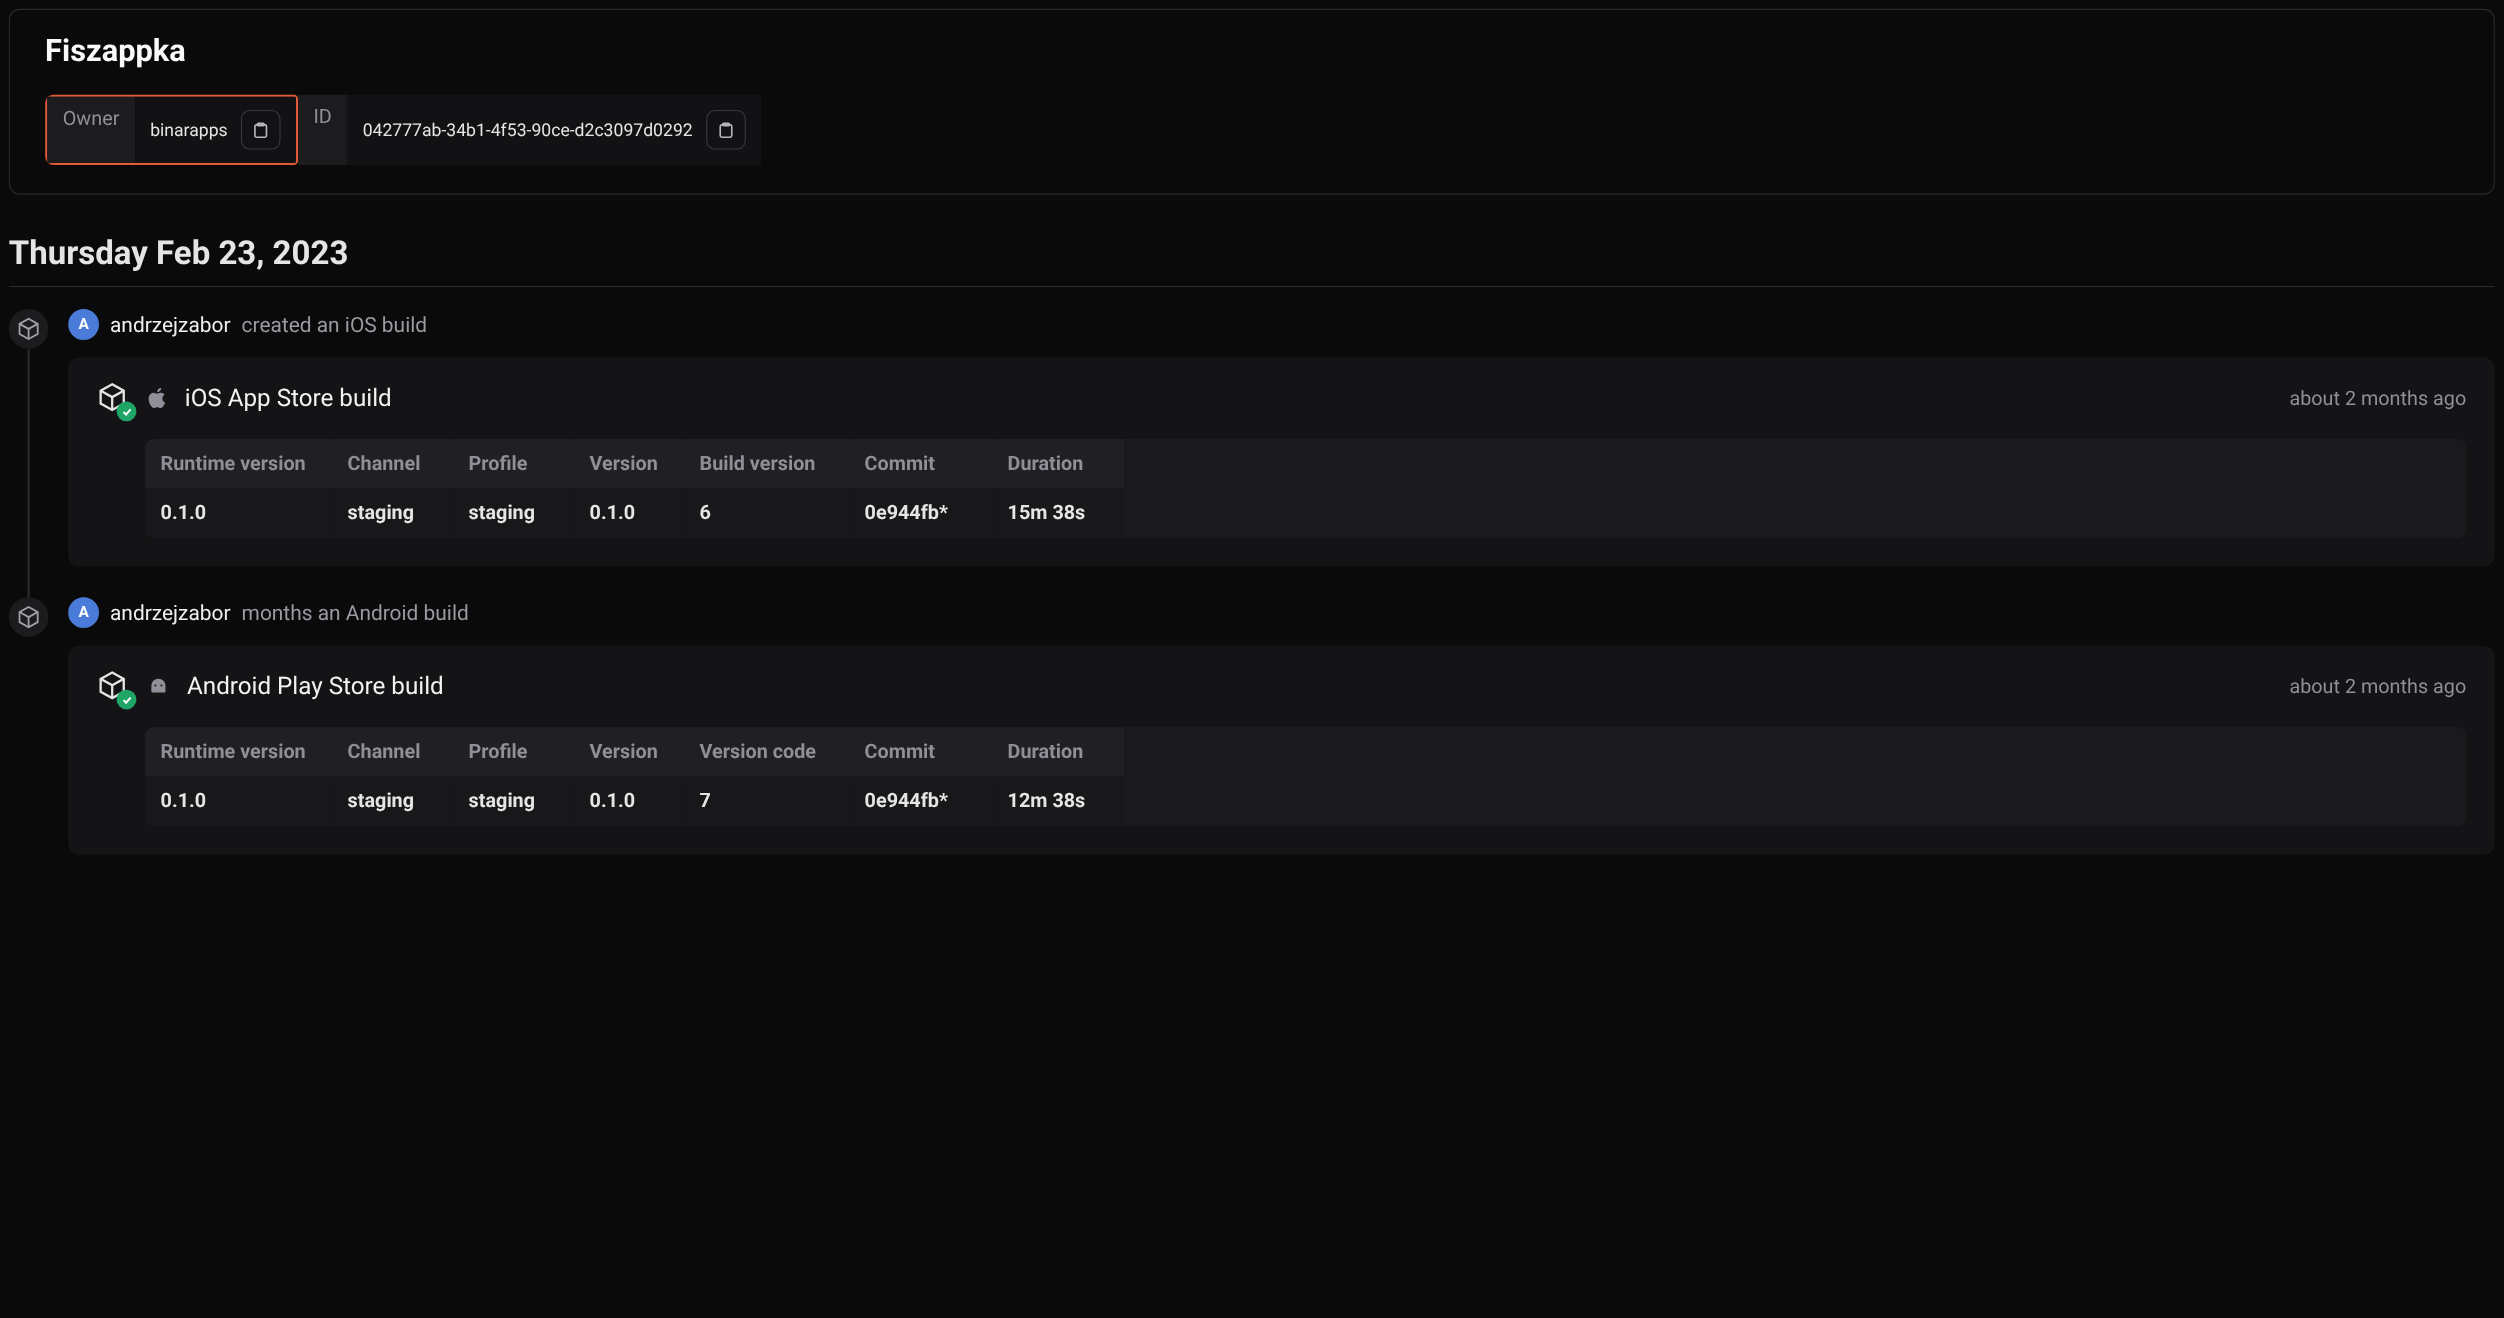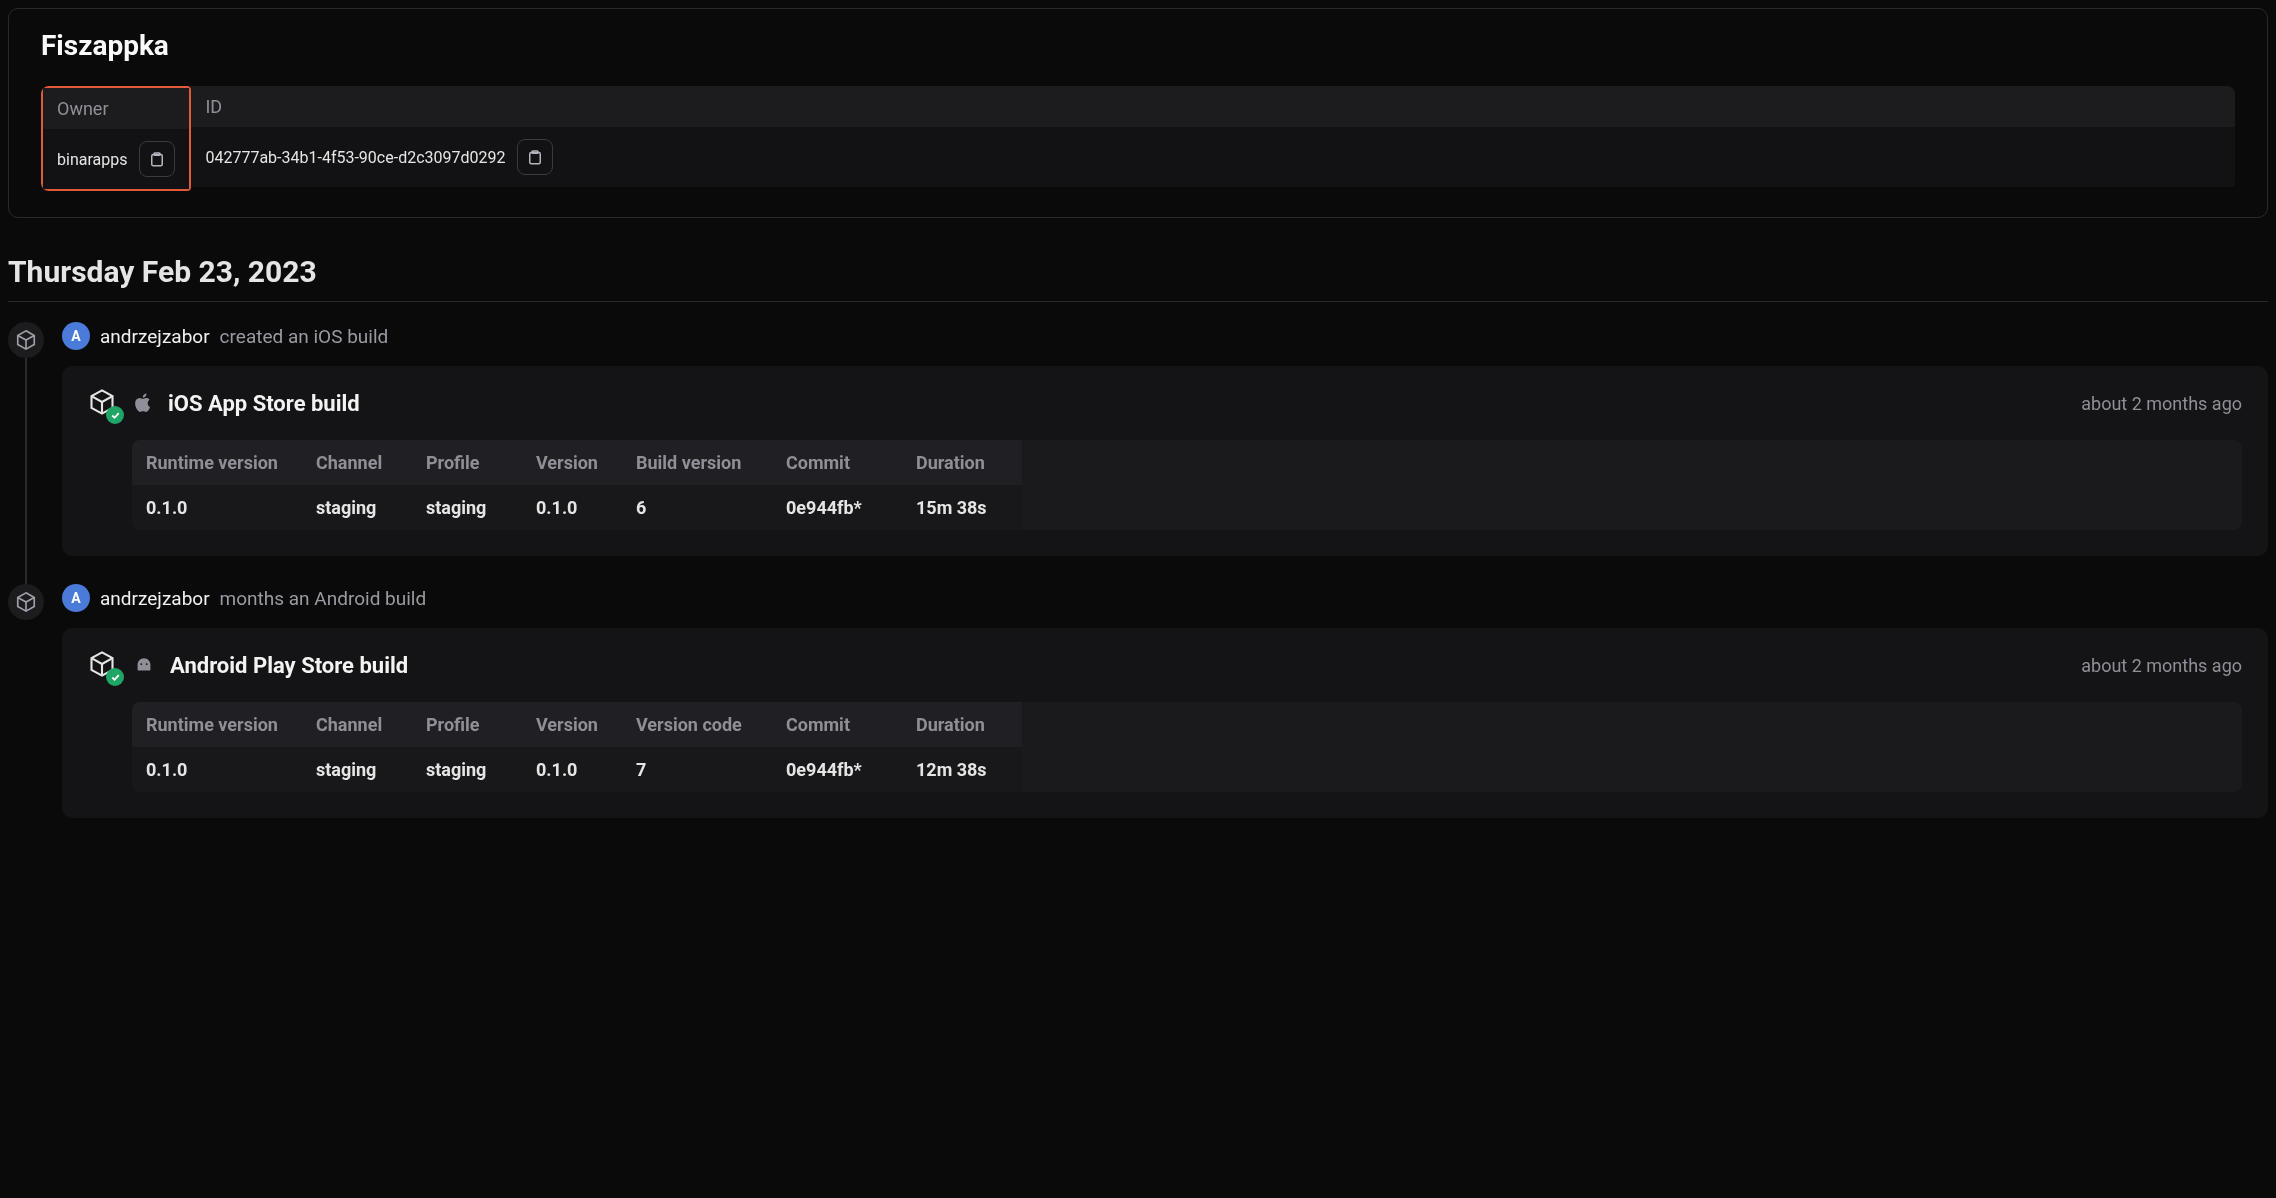--- a/index.html
+++ b/index.html
@@ -21,21 +21,21 @@
       font-size: 28px;
       font-weight: 700;
       color: #fafafa;
       margin-bottom: 24px;
     }
     .meta-table {
       display: flex;
       border-radius: 8px;
       overflow: hidden;
     }
-    .meta-col { display: flex; flex-direction: column; }
+    .meta-col { display: flex; }
     .meta-col.owner { }
     .meta-col.slug { }
     .meta-col.id  { flex: 1; }
     .meta-header {
       background: #1c1c1f;
       color: #8f8f97;
       padding: 10px 14px;
       font-size: 18px;
     }
     .meta-value-row {
@@ -152,21 +152,21 @@
       align-items: center;
       justify-content: center;
       color: #fff;
     }
     .platform-icon {
       color: #8f8f97;
       display: inline-flex;
     }
     .build-title {
       font-size: 22px;
-      font-weight: 700;
+      font-weight: 400;
       color: #f3f3f3;
     }
     .build-time {
       color: #8f8f97;
       font-size: 18px;
     }
     .build-table {
       background: #1a1a1d;
       border-radius: 8px;
       overflow: hidden;

